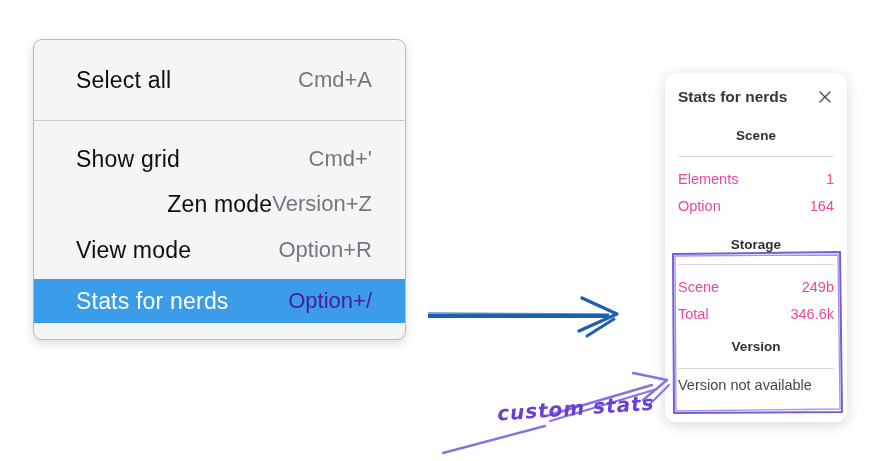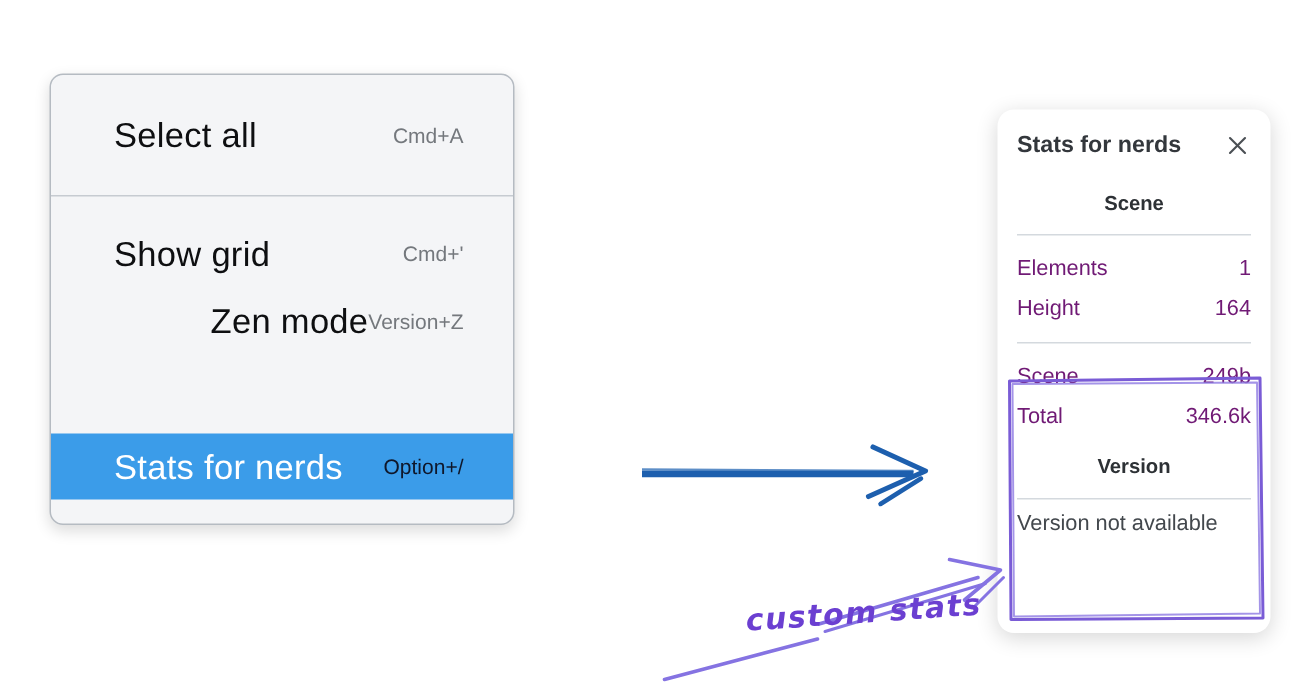--- a/index.html
+++ b/index.html
@@ -3,57 +3,57 @@
 <meta charset="utf-8">
 <style>
   html,body{margin:0;padding:0;background:#ffffff;}
   .stage{
     position:relative;width:873px;height:461px;overflow:hidden;
     font-family:"Liberation Sans","DejaVu Sans",sans-serif;background:#ffffff;
   }
 
   
   .menu{
-    position:absolute;left:33px;top:49px;width:310px;height:301px;
+    position:absolute;left:33px;top:39px;width:373px;height:301px;
     background:#f4f5f7;border:1.5px solid #b5bbc2;border-radius:9px;
     box-shadow:0 4px 10px rgba(0,0,0,0.14);box-sizing:border-box;
   }
   .menu-row{
     position:absolute;left:0;width:100%;height:46px;box-sizing:border-box;
     display:flex;align-items:center;justify-content:space-between;
     padding:0 33px 0 42px;cursor:default;
   }
   .menu-label{font-size:23px;color:#0e0f11;letter-spacing:0.2px;}
-  .menu-shortcut{font-size:14px;color:#74787d;}
+  .menu-shortcut{font-size:22px;color:#74787d;}
   .menu-sep{position:absolute;left:0;top:80px;width:100%;height:1px;background:#c6cbd1;}
   .row-select{top:17px;}
   .row-grid{top:96px;}
   .row-zen{top:141px;justify-content:flex-end;}
   .row-view{top:187px;}
   .row-stats{top:239px;height:44px;background:#3b9ce9;}
   .row-stats .menu-label{color:#ffffff;}
-  .row-stats .menu-shortcut{color:#0f172a;text-align:right;}
+  .row-stats .menu-shortcut{color:#4c1d95;text-align:right;}
 
   
   .panel{
     position:absolute;left:665px;top:73px;width:182px;height:349px;
     background:#ffffff;border-radius:11px;box-sizing:border-box;
     padding:0 13px;box-shadow:0 3px 14px rgba(0,0,0,0.16);
     color:#43484d;
   }
   .panel-header{margin-top:13px;height:22px;display:flex;align-items:center;justify-content:space-between;}
   .panel-title{font-size:15.5px;font-weight:bold;color:#33373c;}
   .close-btn{background:none;border:none;padding:2px;cursor:pointer;display:flex;align-items:center;}
   .sec-heading{margin-top:20px;text-align:center;font-size:13.5px;font-weight:bold;color:#2d3135;height:18px;}
   .sec-heading.h-storage{margin-top:18px;}
   .sec-heading.h-version{margin-top:12px;}
   .hrule{margin-top:10px;border:none;border-top:1px solid #d4d9de;height:0;}
   .hrule.h2{margin-top:9px;}
   .hrule.h3{margin-top:11px;}
-  .stat-row{height:27px;display:flex;align-items:center;justify-content:space-between;font-size:14.5px;color:#701a75;}
+  .stat-row{height:27px;display:flex;align-items:center;justify-content:space-between;font-size:14.5px;color:#ec4899;}
   .stat-value{text-align:right;}
   .version-note{margin-top:5px;height:20px;font-size:14.5px;color:#43484d;}
 
   
   .overlay{position:absolute;left:0;top:0;width:873px;height:461px;pointer-events:none;}
   .annot-text{
     position:absolute;left:497px;top:396px;width:160px;
     font-family:"DejaVu Sans",sans-serif;font-style:italic;font-weight:bold;
     font-size:20px;letter-spacing:1px;color:#6b3fd1;transform:rotate(-4deg);
     pointer-events:none;white-space:nowrap;
@@ -71,20 +71,24 @@
     </div>
     <div class="menu-sep"></div>
     <div class="menu-row row-grid">
       <span class="menu-label">Show grid</span>
       <span class="menu-shortcut">Cmd+'</span>
     </div>
     <div class="menu-row row-zen">
       <span class="menu-label">Zen mode</span>
       <span class="menu-shortcut">Version+Z</span>
     </div>
+    <div class="menu-row row-view">
+      <span class="menu-label">View mode</span>
+      <span class="menu-shortcut">Option+R</span>
+    </div>
     <div class="menu-row row-stats">
       <span class="menu-label">Stats for nerds</span>
       <span class="menu-shortcut">Option+/</span>
     </div>
   </div>
 
   <div class="panel">
     <div class="panel-header">
       <span class="panel-title">Stats for nerds</span>
       <button class="close-btn">
@@ -95,24 +99,25 @@
       </button>
     </div>
 
     <div class="sec-heading">Scene</div>
     <hr class="hrule">
     <div class="stat-row">
       <span class="stat-label">Elements</span>
       <span class="stat-value">1</span>
     </div>
     <div class="stat-row">
-      <span class="stat-label">Height</span>
+      <span class="stat-label">Option</span>
       <span class="stat-value">164</span>
     </div>
 
+    <div class="sec-heading h-storage">Storage</div>
     <hr class="hrule h2">
     <div class="stat-row">
       <span class="stat-label">Scene</span>
       <span class="stat-value">249b</span>
     </div>
     <div class="stat-row">
       <span class="stat-label">Total</span>
       <span class="stat-value">346.6k</span>
     </div>
 

